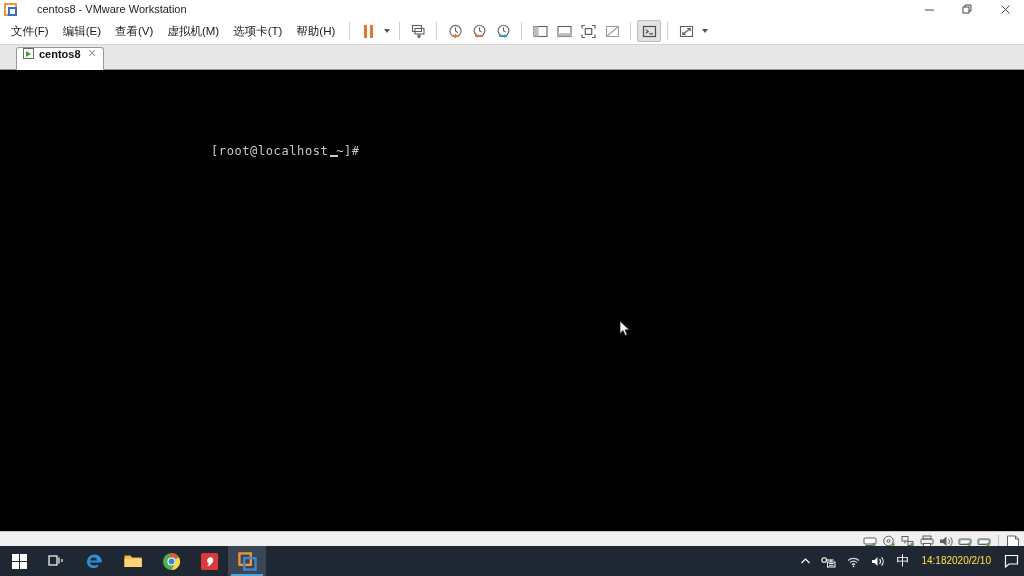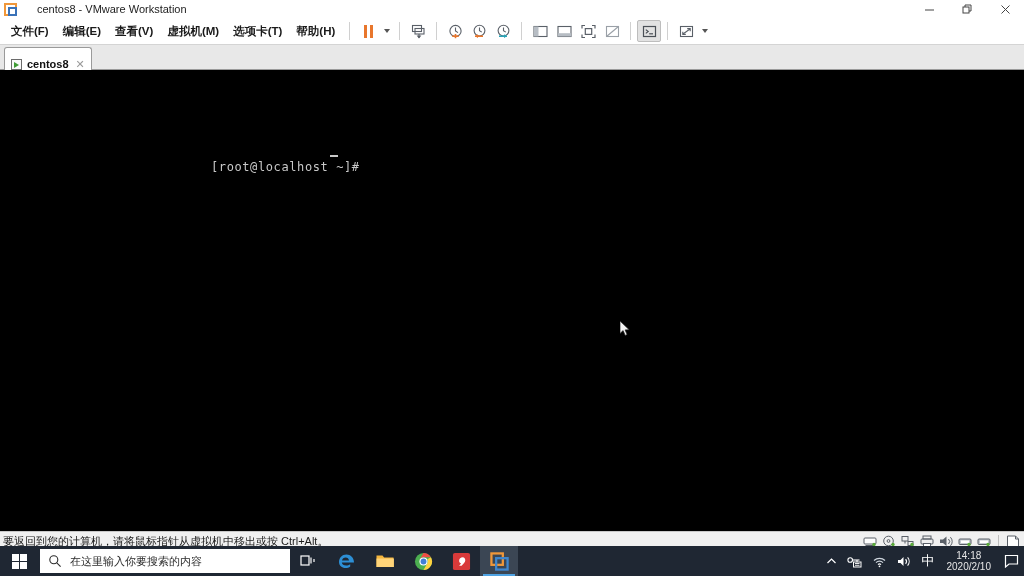--- a/index.html
+++ b/index.html
@@ -64,21 +64,20 @@
 
   
   #menubar {
     position: absolute;
     left: 0; top: 18px;
     width: 1024px; height: 26px;
     background: #ffffff;
     border-bottom: 1px solid #d4d4d4;
     display: flex;
     align-items: center;
-    font-weight: bold;
   }
   .menu-item {
     font-size: 11.5px;
     color: #1a1a1a;
     padding: 3px 6px;
     margin-right: 2px;
     white-space: nowrap;
   }
   .menu-item:first-child { margin-left: 5px; }
 
@@ -127,28 +126,28 @@
   #tabbar {
     position: absolute;
     left: 0; top: 45px;
     width: 1024px; height: 25px;
     background: #e8e8e8;
     border-bottom: 1px solid #9a9a9a;
     box-sizing: border-box;
   }
   #vm-tab {
     position: absolute;
-    left: 4px; top: 2px;
+    left: 16px; top: 2px;
     height: 23px;
     background: #ffffff;
     border: 1px solid #9a9a9a;
     border-bottom: none;
     border-radius: 3px 3px 0 0;
     display: flex;
-    align-items: flex-end;
+    align-items: flex-start;
     padding: 0 6px;
     box-sizing: border-box;
   }
   #vm-tab .tab-icon {
     width: 11px; height: 11px;
     position: relative;
     margin-right: 5px;
     flex: 0 0 auto;
   }
   #vm-tab .tab-icon .frame {
@@ -187,21 +186,20 @@
     overflow: hidden;
   }
   #terminal-line {
     position: absolute;
     left: 211px; top: 74px;
     font-family: "DejaVu Sans Mono", monospace;
     font-size: 12px;
     color: #c8c8c8;
     letter-spacing: 0.6px;
     white-space: pre;
-    margin-top: 16px;
   }
   #terminal-cursor {
     position: absolute;
     left: 330px; top: 85px;
     width: 8px; height: 2px;
     background: #c8c8c8;
   }
   #vm-cursor {
     position: absolute;
     left: 620px; top: 251px;
@@ -304,26 +302,25 @@
   .tray-item {
     display: flex; align-items: center; justify-content: center;
     height: 30px;
     padding: 0 5px;
     color: #ffffff;
     font-size: 11px;
     flex: 0 0 auto;
   }
   #clock {
     display: flex;
-    flex-direction: column;
     align-items: center;
     justify-content: center;
     height: 30px;
     padding: 0 7px;
-    color: #e5e5e5;
+    color: #fde047;
     line-height: 1.15;
     flex: 0 0 auto;
   }
   #clock span { font-size: 10px; white-space: nowrap; }
   #notif-btn {
     width: 26px; height: 30px;
     display: flex; align-items: center; justify-content: center;
     flex: 0 0 auto;
   }
 </style>
@@ -483,21 +480,20 @@
 
 <div id="vm-screen">
   <div id="terminal-line">[root@localhost ~]#</div>
   <div id="terminal-cursor"></div>
   <svg id="vm-cursor" viewBox="0 0 11 16">
     <polygon points="0,0 0,12.5 3.1,9.6 5.2,14.4 7.1,13.5 5.1,8.9 9.2,8.7" fill="#f2f2f2" stroke="#222" stroke-width="0.7"></polygon>
   </svg>
 </div>
 
 <div id="vm-statusbar">
-  <div id="vm-status-text">要返回到您的计算机，请将鼠标指针从虚拟机中移出或按 Ctrl+Alt。</div>
   <div id="status-devices">
     <svg class="dev-icon" viewBox="0 0 14 13">
       <rect x="1" y="3" width="12" height="6" rx="1" fill="#fff" stroke="#5a6068" stroke-width="1"></rect>
       <line x1="2.5" y1="10.5" x2="11.5" y2="10.5" stroke="#5a6068" stroke-width="1"></line>
       <circle cx="11" cy="9.5" r="1.7" fill="#5aab3a"></circle>
     </svg>
     <svg class="dev-icon" viewBox="0 0 14 13">
       <circle cx="6.5" cy="6" r="4.8" fill="none" stroke="#5a6068" stroke-width="1"></circle>
       <circle cx="6.5" cy="6" r="1.4" fill="none" stroke="#5a6068" stroke-width="1"></circle>
       <circle cx="11" cy="9.5" r="1.7" fill="#5aab3a"></circle>
@@ -539,27 +535,20 @@
 <div id="taskbar">
   <div id="start-button">
     <span class="win-logo">
       <i></i>
         <i></i>
         <i></i>
         <i></i>
     </span>
   </div>
 
-  <div id="search-box">
-    <svg class="s-icon" width="14" height="14" viewBox="0 0 14 14">
-      <circle cx="5.8" cy="5.8" r="4" fill="none" stroke="#2b2b2b" stroke-width="1.1"></circle>
-      <line x1="8.8" y1="8.8" x2="12.6" y2="12.6" stroke="#2b2b2b" stroke-width="1.1"></line>
-    </svg>
-    <span id="search-placeholder">在这里输入你要搜索的内容</span>
-  </div>
 
   <div class="tb-app">
     <svg width="18" height="16" viewBox="0 0 18 16">
       <rect x="1" y="3" width="8" height="9" fill="none" stroke="#ffffff" stroke-width="1.2"></rect>
       <line x1="11" y1="4.5" x2="11" y2="10.5" stroke="#ffffff" stroke-width="1.2"></line>
       <line x1="14" y1="6" x2="14" y2="9" stroke="#ffffff" stroke-width="1.2"></line>
     </svg>
   </div>
 
   <div class="tb-app">

